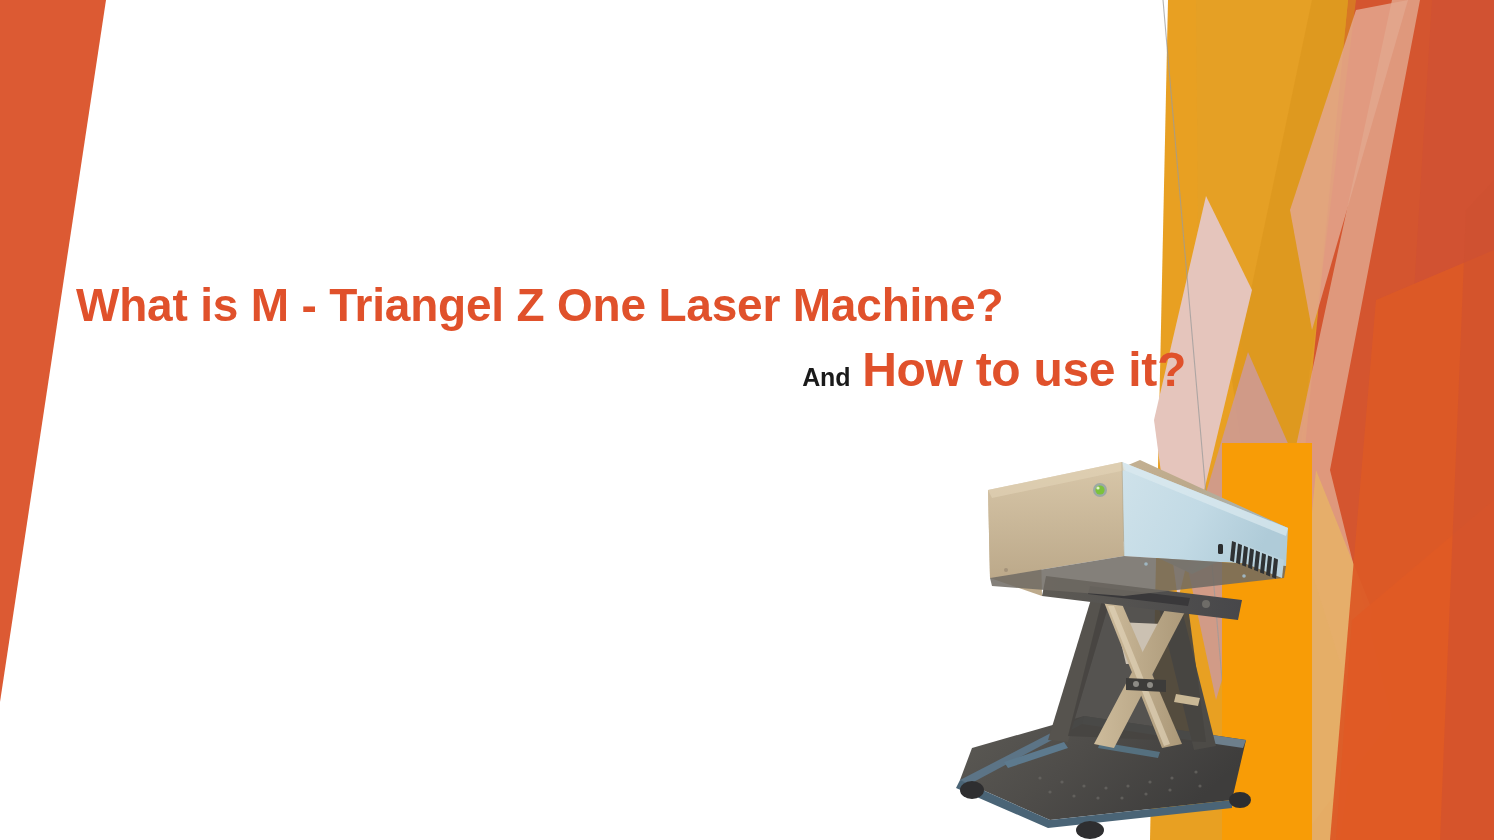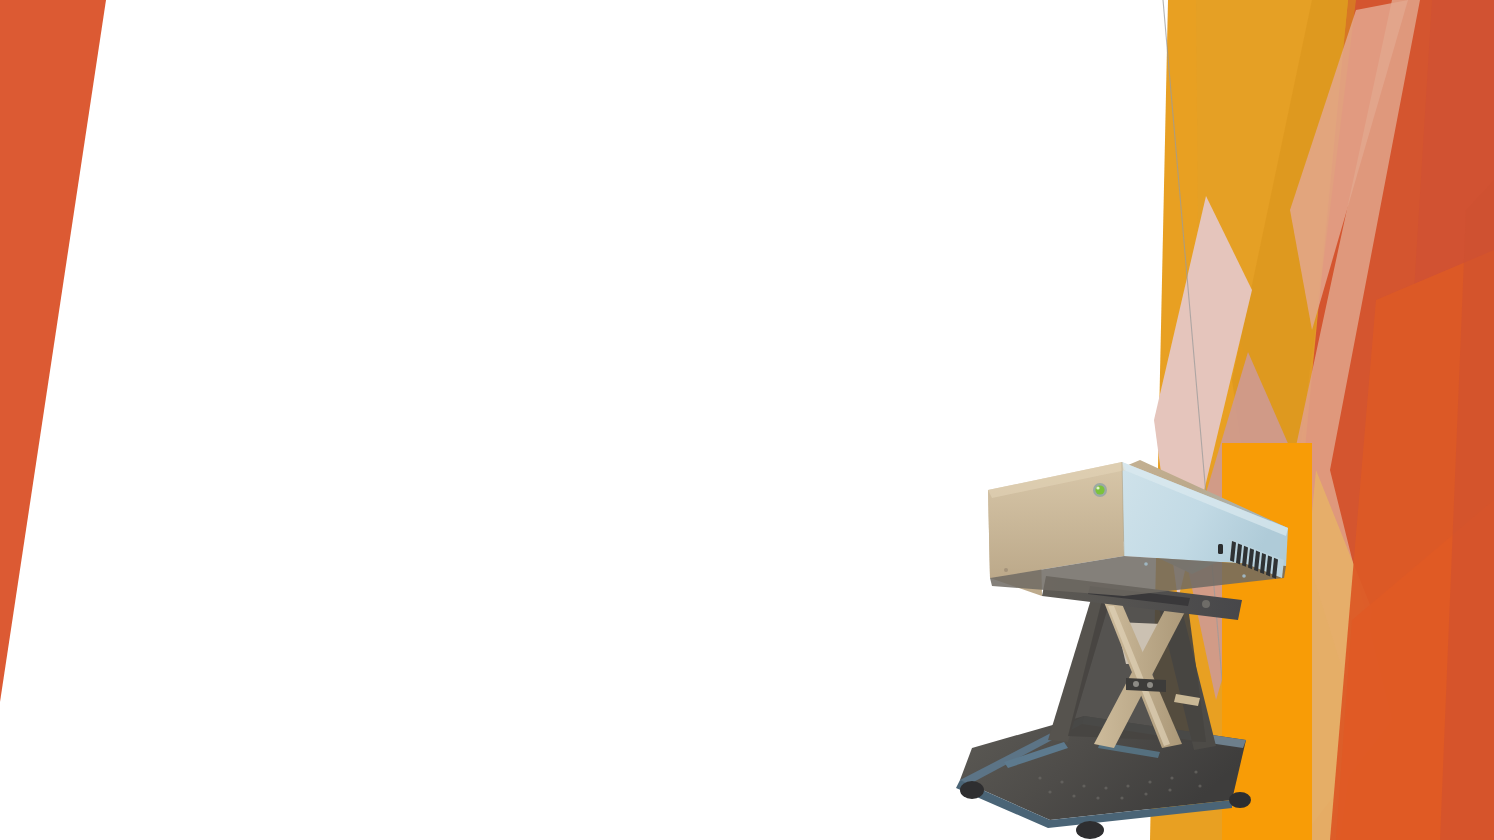--- a/index.html
+++ b/index.html
@@ -219,14 +219,21 @@
       </g>
       <rect x="1218" y="544" width="5" height="10" rx="1.5" fill="#2B2D2F"></rect>
 
       <line x1="1122" y1="462" x2="1124" y2="556" stroke="#A89878" stroke-width="1" opacity="0.45"></line>
       <circle cx="1006" cy="570" r="2" fill="#A4937A"></circle>
       <circle cx="1146" cy="564" r="1.8" fill="#9FB6C1"></circle>
       <circle cx="1244" cy="576" r="1.8" fill="#9FB6C1"></circle>
     </g>
   </svg>
 
+  <div id="title-block">
+    <span id="title-line-1" style="color:#E0512B;">What is M - Triangel Z One Laser Machine?</span>
+
+    <span id="title-line-2">
+      <span class="and-word" style="color:#1A1A1A;">And</span><span class="how-word" style="color:#E0512B;">How to use it?</span>
+    </span>
+  </div>
 
 </div>
 
 </body></html>

